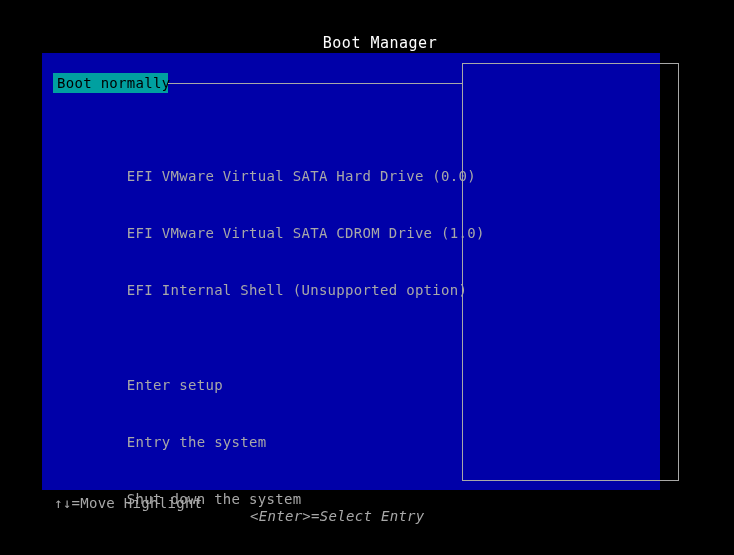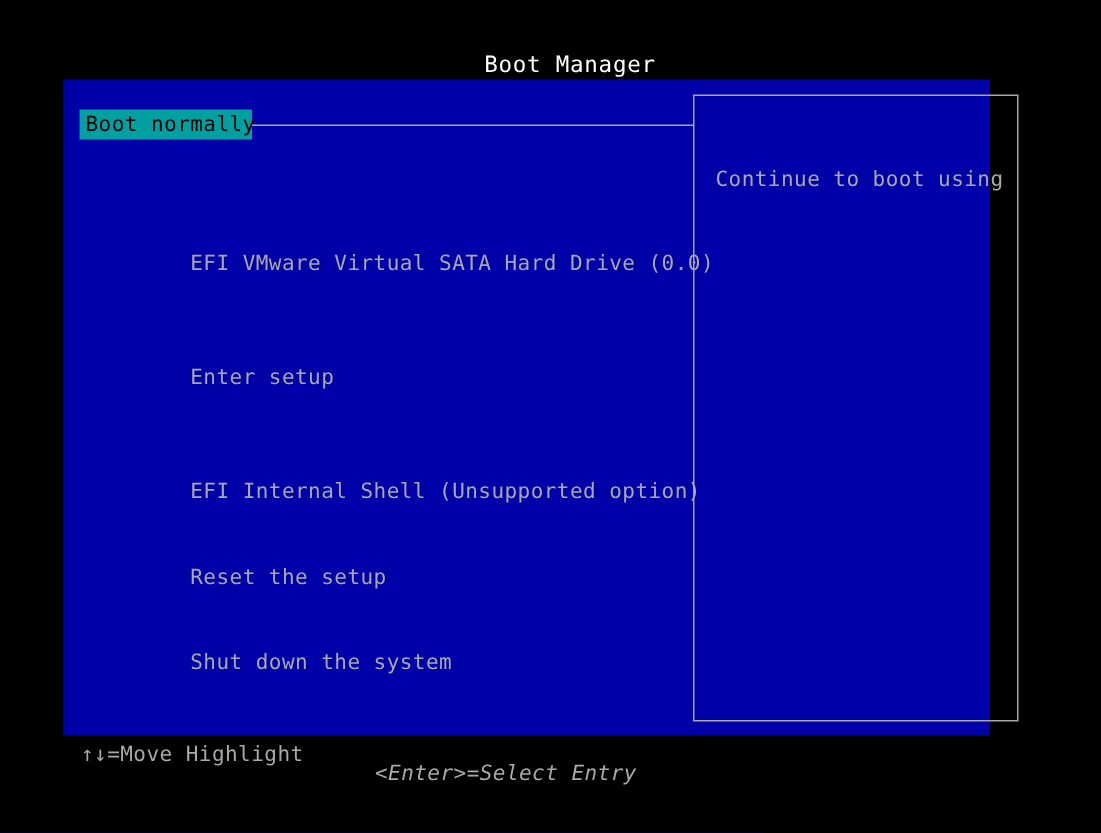--- a/index.html
+++ b/index.html
@@ -141,38 +141,40 @@
   <div id="panel">
 
     <div id="highlight">Boot normally</div>
 
     <div id="connector"></div>
 
     <div id="menu">
       <div class="menu-row">
         <span>EFI VMware Virtual SATA Hard Drive (0.0)</span>
       </div>
+      <div class="menu-row">
+        <span>EFI VMware Virtual SATA CDROM Drive (1.0)</span>
+      </div>
+      <div class="menu-row">
+        <span>EFI Internal Shell (Unsupported option)</span>
+      </div>
+
       <div class="menu-row group2">
         <span>Enter setup</span>
       </div>
-
       <div class="menu-row">
-        <span>EFI Internal Shell (Unsupported option)</span>
-      </div>
-      <div class="menu-row">
-        <span>Reset the setup</span>
+        <span>Entry the system</span>
       </div>
       <div class="menu-row">
         <span>Shut down the system</span>
       </div>
     </div>
 
     <div id="helpbox">
       <div id="helptext">
-        <div>Continue to boot using</div>
       </div>
     </div>
 
   </div>
 
   <div id="statusbar">
     <span id="status-move">↑↓=Move Highlight</span>
     <span id="status-select">&lt;Enter&gt;=Select Entry</span>
   </div>
 

